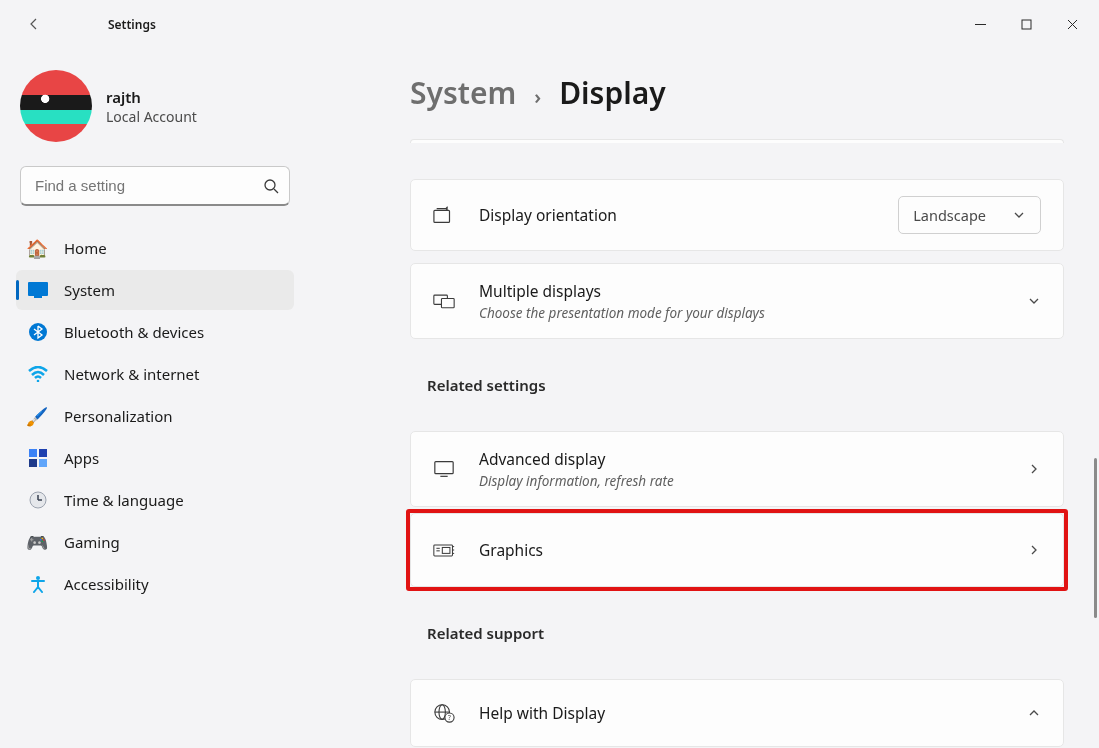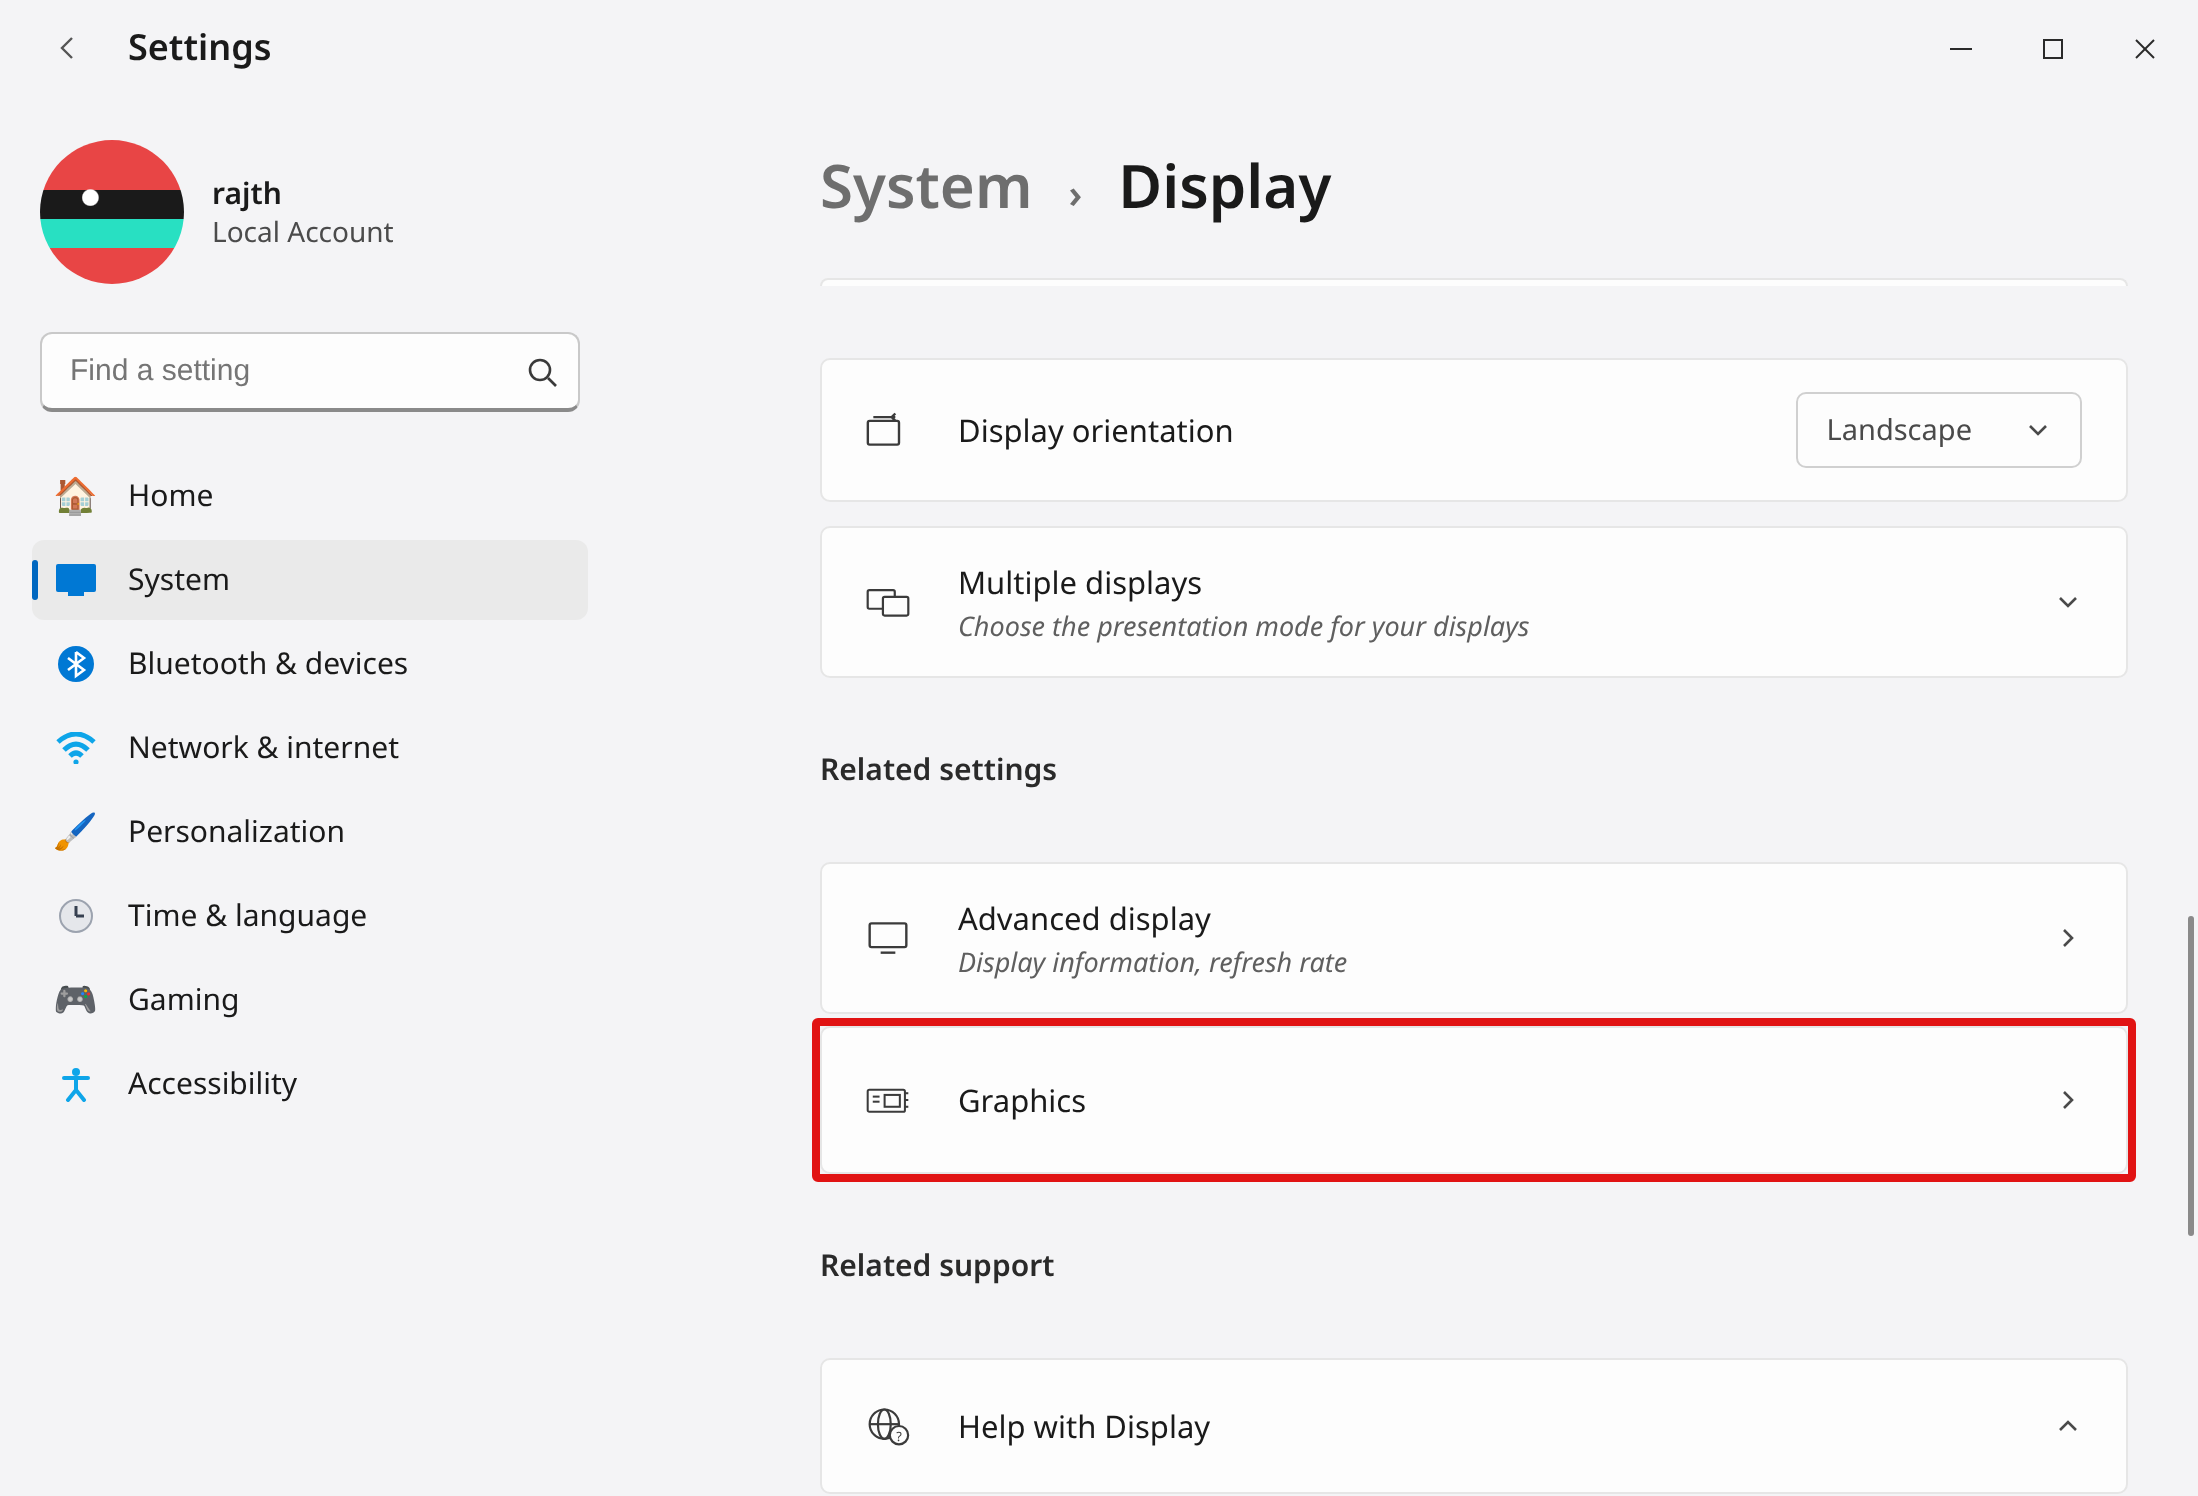--- a/index.html
+++ b/index.html
@@ -33,21 +33,21 @@
     width: 46px; height: 32px;
     display: flex; align-items: center; justify-content: center;
     color: #2a2a2a;
   }
   .win-btn svg { width: 11px; height: 11px; }
   .back-btn {
     width: 20px; height: 20px;
     display: flex; align-items: center; justify-content: center;
     color: #555;
   }
-  .app-title { font-size: 18px; font-weight: 600; color: #1a1a1a; }
+  .app-title { font-size: 12px; font-weight: 600; color: #1a1a1a; margin-left: 44px; }
 
   .layout {
     display: flex;
     height: calc(748px - 48px);
   }
   .sidebar {
     width: 310px;
     padding: 12px 6px 0 6px;
     display: flex;
     flex-direction: column;
@@ -165,21 +165,21 @@
     padding: 8px 14px;
     display: flex; align-items: center; gap: 26px;
     font-size: 14.5px;
   }
   .chevron { width: 14px; height: 14px; }
 
   .section-label {
     font-size: 15px;
     font-weight: 600;
     color: #2a2a2a;
-    margin: 36px 0 14px 0;
+    margin: 36px 0 14px 17px;
     width: 654px;
   }
 
   .highlight-frame {
     position: relative;
   }
   .highlight-frame::after {
     content: "";
     position: absolute;
     left: -4px; right: -4px; top: -4px; bottom: -4px;
@@ -278,20 +278,31 @@
               <path d="M4 9 Q10 3 16 9" stroke="#0ea5e9" stroke-width="2.5" fill="none"></path>
               <path d="M7 12 Q10 9 13 12" stroke="#0ea5e9" stroke-width="2.5" fill="none"></path>
               <circle cx="10" cy="15" r="1.3" fill="#0ea5e9"></circle>
             </svg>
         </span>
         <span>Network &amp; internet</span>
       </div>
       <div class="nav-item">
         <span class="nav-icon">🖌️</span>
         <span>Personalization</span>
+      </div>
+      <div class="nav-item">
+        <span class="nav-icon">
+          <svg width="18" height="18" viewBox="0 0 18 18">
+              <rect x="0" y="0" width="8" height="8" fill="#3b82f6"></rect>
+              <rect x="10" y="0" width="8" height="8" fill="#1e40af"></rect>
+              <rect x="0" y="10" width="8" height="8" fill="#1e3a8a"></rect>
+              <rect x="10" y="10" width="8" height="8" fill="#60a5fa"></rect>
+            </svg>
+        </span>
+        <span>Apps</span>
       </div>
       <div class="nav-item">
         <span class="nav-icon">
           <svg width="18" height="18" viewBox="0 0 18 18">
               <circle cx="9" cy="9" r="8" fill="#e5e7eb" stroke="#9ca3af"></circle>
               <line x1="9" y1="9" x2="9" y2="4" stroke="#374151" stroke-width="1.5"></line>
               <line x1="9" y1="9" x2="13" y2="9" stroke="#374151" stroke-width="1.5"></line>
             </svg>
         </span>
         <span>Time &amp; language</span>

